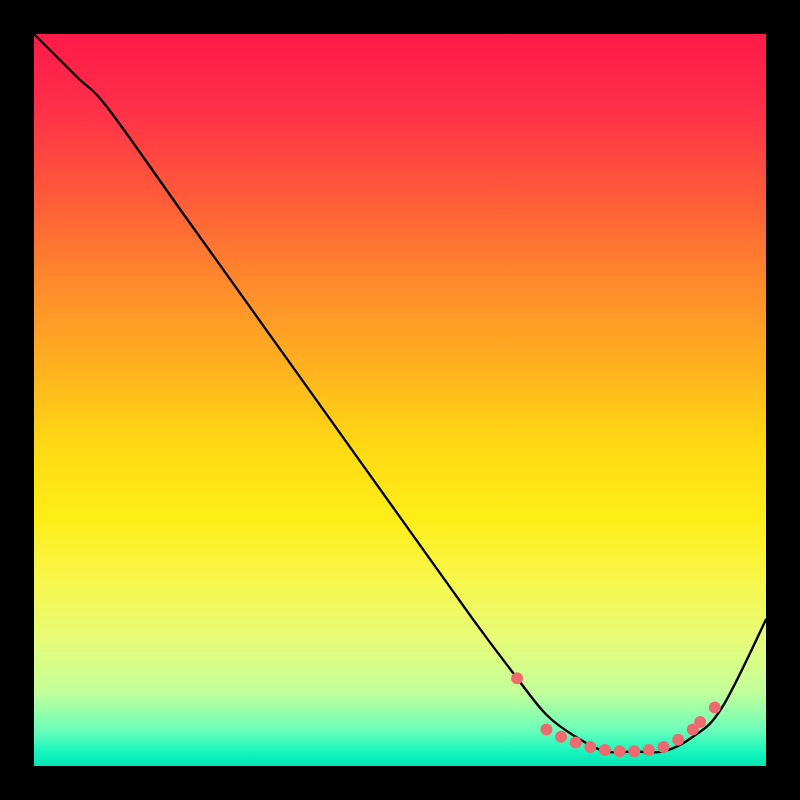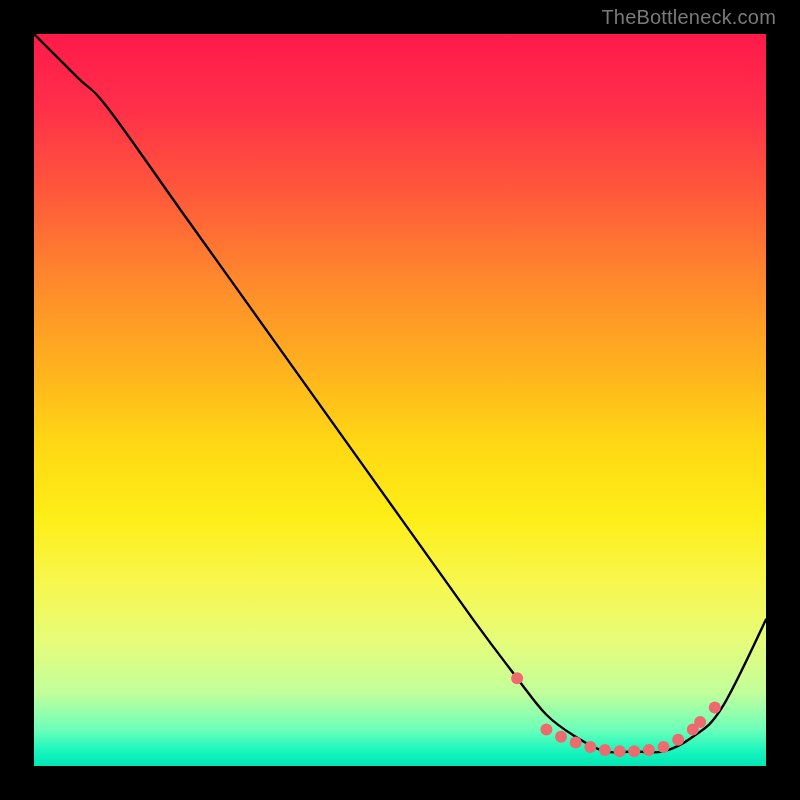--- a/index.html
+++ b/index.html
@@ -82,15 +82,14 @@
           <circle cx="614.88" cy="715.896" r="6" fill="#ed6a6f"></circle>
           <circle cx="629.52" cy="712.968" r="6" fill="#ed6a6f"></circle>
           <circle cx="644.16" cy="705.648" r="6" fill="#ed6a6f"></circle>
           <circle cx="658.8000000000001" cy="695.4" r="6" fill="#ed6a6f"></circle>
           <circle cx="666.12" cy="688.08" r="6" fill="#ed6a6f"></circle>
           <circle cx="680.76" cy="673.44" r="6" fill="#ed6a6f"></circle>
         </g>
     </svg>
   </div>
 
-  <div class="watermark">TheBottleneck.com</div>
 
 </div>
 
 </body></html>

